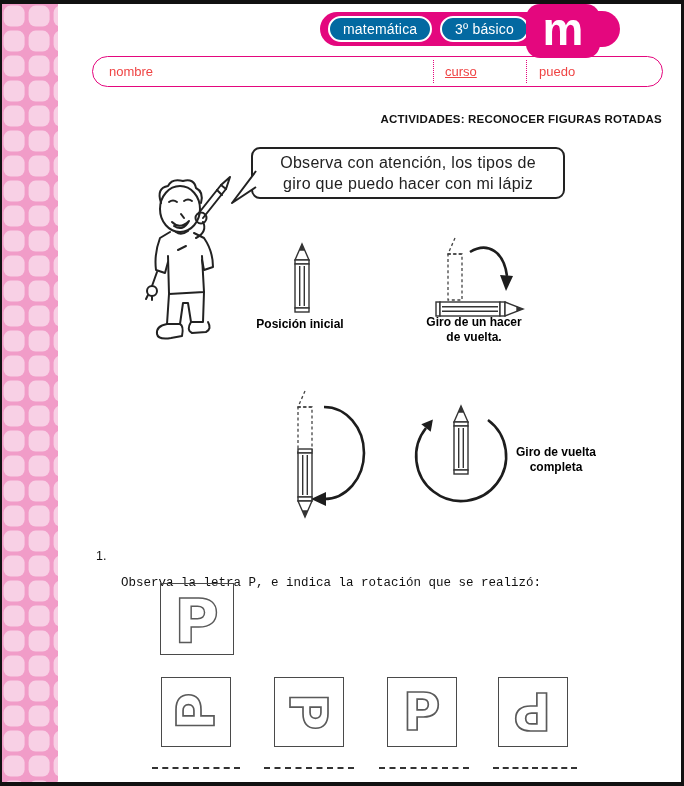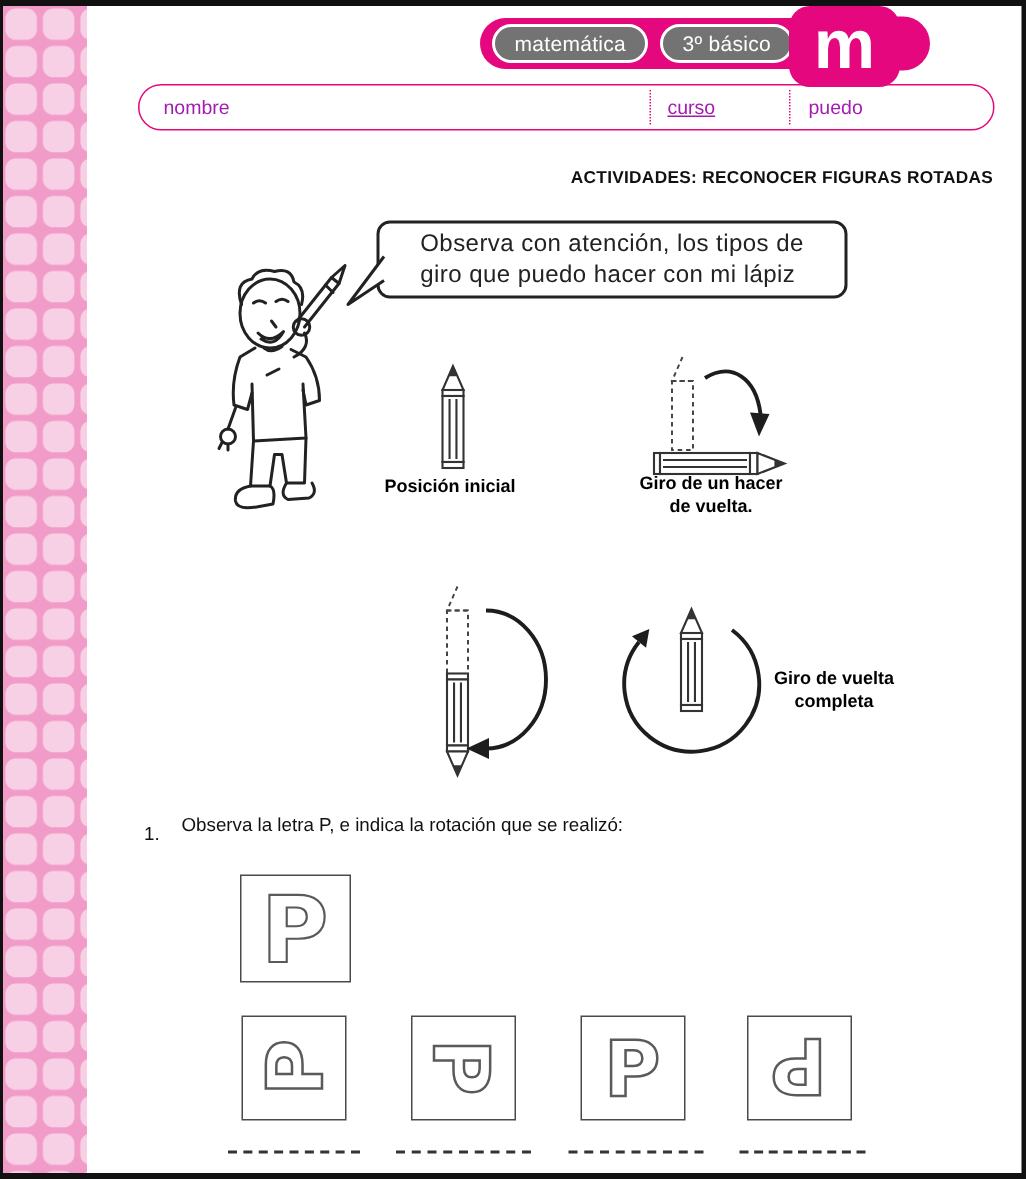--- a/index.html
+++ b/index.html
@@ -4,49 +4,49 @@
 <style>
   html,body{margin:0;padding:0;background:#fff;font-family:"Liberation Sans",sans-serif;}
   .page{position:relative;width:684px;height:786px;box-sizing:border-box;background:#fff;
         border-top:4px solid #111;border-right:3px solid #111;border-bottom:4px solid #111;border-left:2px solid #111;
         overflow:hidden;}
   .abs{position:absolute;}
   
   .strip{left:0;top:0;width:57px;height:100%;}
   
   .pill-outer{left:318px;top:8px;width:294px;height:34px;background:#e4077e;border-radius:17px;}
-  .badge{top:12px;height:22px;line-height:22px;padding:0 13px;background:#737373;border:2px solid #fff;
+  .badge{top:12px;height:22px;line-height:22px;padding:0 13px;background:#0369a1;border:2px solid #fff;
          border-radius:14px;color:#fff;font-size:14px;letter-spacing:.2px;}
   .badge1{left:326px;}
   .badge2{left:438px;}
   .logo-bump{left:590px;top:7px;width:28px;height:36px;background:#e4077e;border-radius:0 18px 18px 0;}
   .logo{left:524px;top:0px;width:74px;height:54px;background:#e4077e;border-radius:14px;color:#fff;
         font-weight:bold;font-size:46px;text-align:center;line-height:50px;}
   
   .fieldbar{left:90px;top:52px;width:571px;height:31px;border:1.5px solid #e4077e;border-radius:16px;box-sizing:border-box;}
-  .fieldlabel{top:7px;color:#a21caf;font-size:13px;}
+  .fieldlabel{top:7px;color:#ef4444;font-size:13px;}
   .flabel1{left:16px;} .flabel2{left:352px;text-decoration:underline;} .flabel3{left:446px;}
   .fdiv{top:3px;height:23px;border-left:1.5px dotted #e4077e;}
   .fdiv1{left:340px;} .fdiv2{left:433px;}
   
   .title{left:70px;top:109px;width:590px;text-align:right;font-weight:bold;font-size:11.5px;color:#111;letter-spacing:.2px;}
   
   .bubble{left:249px;top:143px;width:314px;height:52px;border:2px solid #222;border-radius:9px;box-sizing:border-box;
-          display:flex;align-items:center;justify-content:center;
+          display:flex;align-items:center;justify-content:center;text-align:center;
           font-size:16px;line-height:21px;color:#222;white-space:pre-line;letter-spacing:.3px;}
   .tail{left:227px;top:164px;}
   
   .dlabel{font-weight:bold;font-size:12px;line-height:15px;color:#000000;text-align:center;white-space:pre-line;}
   .dlabel1{left:236px;top:313px;width:124px;}
   .dlabel2{left:406px;top:311px;width:132px;}
   .dlabel3{left:160px;top:441px;width:120px;}
   .dlabel4{left:498px;top:441px;width:112px;}
   
   .qnum{left:94px;top:545px;font-size:12.5px;color:#111;}
-  .qtext{left:119px;top:539px;font-size:12.5px;color:#111;}
+  .qtext{left:119px;top:572px;font-size:12.5px;color:#111;font-family:Liberation Mono, monospace;}
   
   .refbox{left:158px;top:579px;width:74px;height:72px;border:1.5px solid #4a4a4a;box-sizing:border-box;}
   .optbox{top:673px;width:70px;height:70px;border:1.5px solid #4a4a4a;box-sizing:border-box;}
   .opt1{left:159px;} .opt2{left:272px;} .opt3{left:385px;} .opt4{left:496px;}
   .ansline{top:761px;height:2px;border-bottom:2px dashed #333;}
   .ans1{left:150px;width:88px;} .ans2{left:262px;width:90px;} .ans3{left:377px;width:90px;} .ans4{left:491px;width:84px;}
   svg text.outletter{font-family:"DejaVu Sans",sans-serif;font-weight:bold;fill:#fff;stroke:#5a5a5a;stroke-width:1.5px;}
   .pencil{stroke:#333;stroke-width:1.4;fill:#fff;}
   .pencil .fillnib{fill:#333;stroke:none;}
   .pdash{stroke:#444;stroke-width:1.3;fill:none;stroke-dasharray:3,2.6;}

